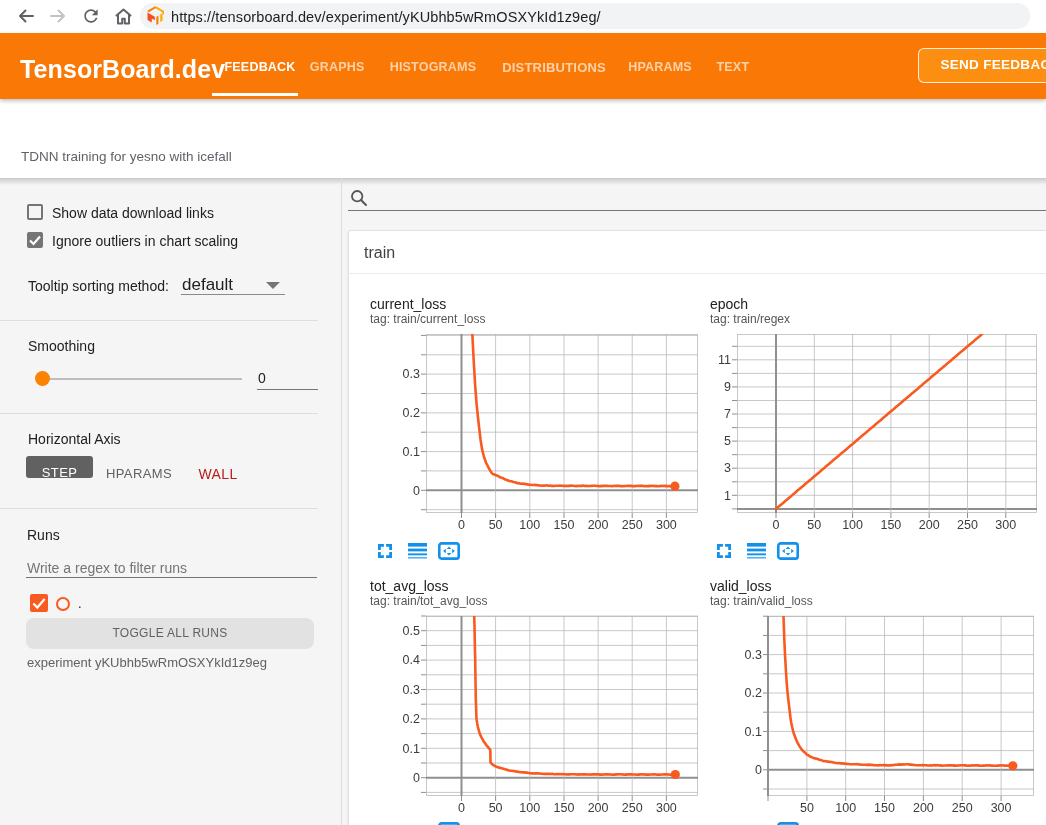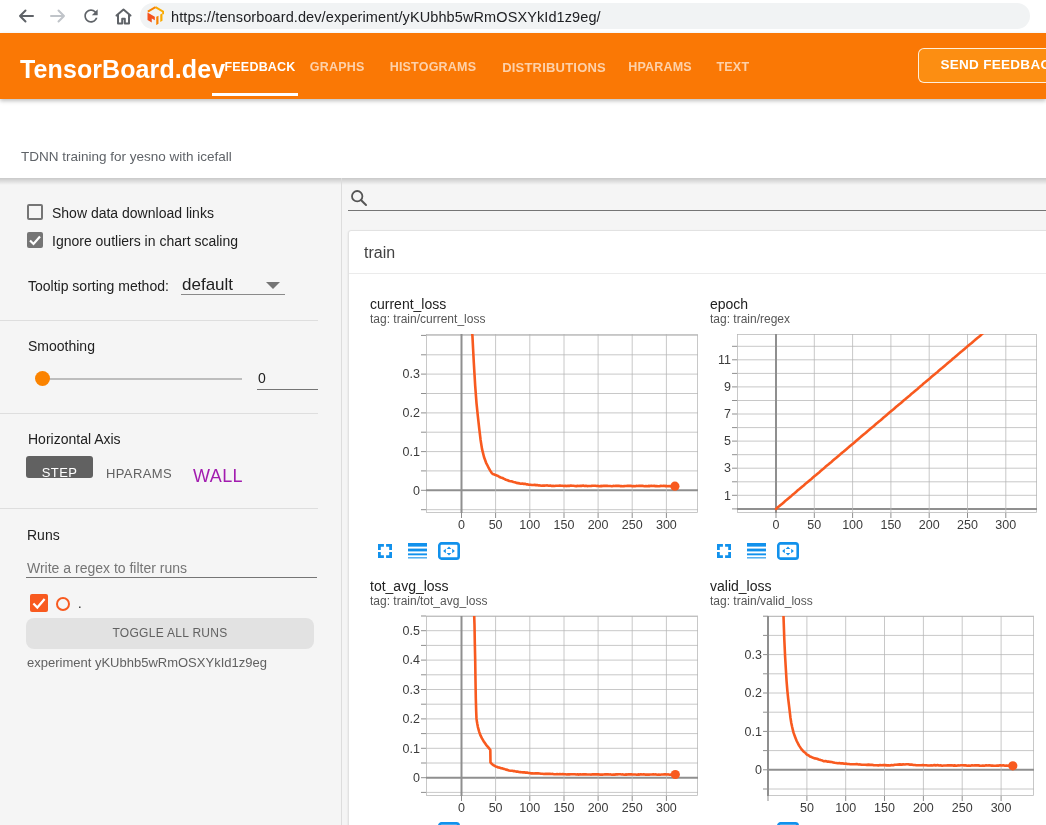--- a/index.html
+++ b/index.html
@@ -51,21 +51,21 @@
     <div class="abs" style="left:0;top:320px;width:318px;height:1px;background:#dedede"></div>
     <div class="abs" style="left:28px;top:338px;font-size:14px;color:#212121">Smoothing</div>
     <div class="abs" style="left:42px;top:377.5px;width:200px;height:2px;background:#bdbdbd"></div>
     <div class="abs" style="left:35px;top:371px;width:15px;height:15px;border-radius:50%;background:#fb8300"></div>
     <div class="abs" style="left:258px;top:370px;font-size:14px;color:#212121">0</div>
     <div class="abs" style="left:257px;top:389px;width:61px;height:1px;background:#757575"></div>
     <div class="abs" style="left:0;top:413px;width:318px;height:1px;background:#dedede"></div>
     <div class="abs" style="left:28px;top:431px;font-size:14px;color:#212121">Horizontal Axis</div>
     <div class="abs" style="left:26px;top:456px;width:67px;height:22px;background:#616161;border-radius:3px;color:#fff;font-size:13px;letter-spacing:0.4px;text-align:center;line-height:33px;font-weight:500">STEP</div>
     <div class="abs" style="left:103px;top:466px;font-size:13px;letter-spacing:0.4px;color:#616161;font-weight:500;width:72px;text-align:center">HPARAMS</div>
-    <div class="abs" style="left:192px;top:466px;font-size:18px;letter-spacing:0.4px;color:#a21caf;font-weight:500;width:52px;text-align:center">WALL</div>
+    <div class="abs" style="left:192px;top:466px;font-size:14px;letter-spacing:0.4px;color:#b91c1c;font-weight:500;width:52px;text-align:center">WALL</div>
     <div class="abs" style="left:0;top:508px;width:318px;height:1px;background:#dedede"></div>
     <div class="abs" style="left:27px;top:527px;font-size:14px;color:#212121">Runs</div>
     <div class="abs" style="left:27px;top:560px;font-size:14px;color:#757575">Write a regex to filter runs</div>
     <div class="abs" style="left:26px;top:577px;width:291px;height:1px;background:#757575"></div>
     <div class="abs" style="left:30px;top:594px;width:18px;height:18px;border-radius:2px;background:#f85a1f"></div>
     <svg class="abs" style="left:30px;top:594px" width="18" height="18" viewBox="0 0 16 16">
       <path d="M3 8.5 L6.5 12 L13 4.5" fill="none" stroke="#fff" stroke-width="2.0"></path>
     </svg>
     <div class="abs" style="left:56px;top:596.5px;width:14px;height:14px;border-radius:50%;border:2px solid #f85a1f"></div>
     <div class="abs" style="left:78px;top:596px;font-size:13px;color:#212121">.</div>

